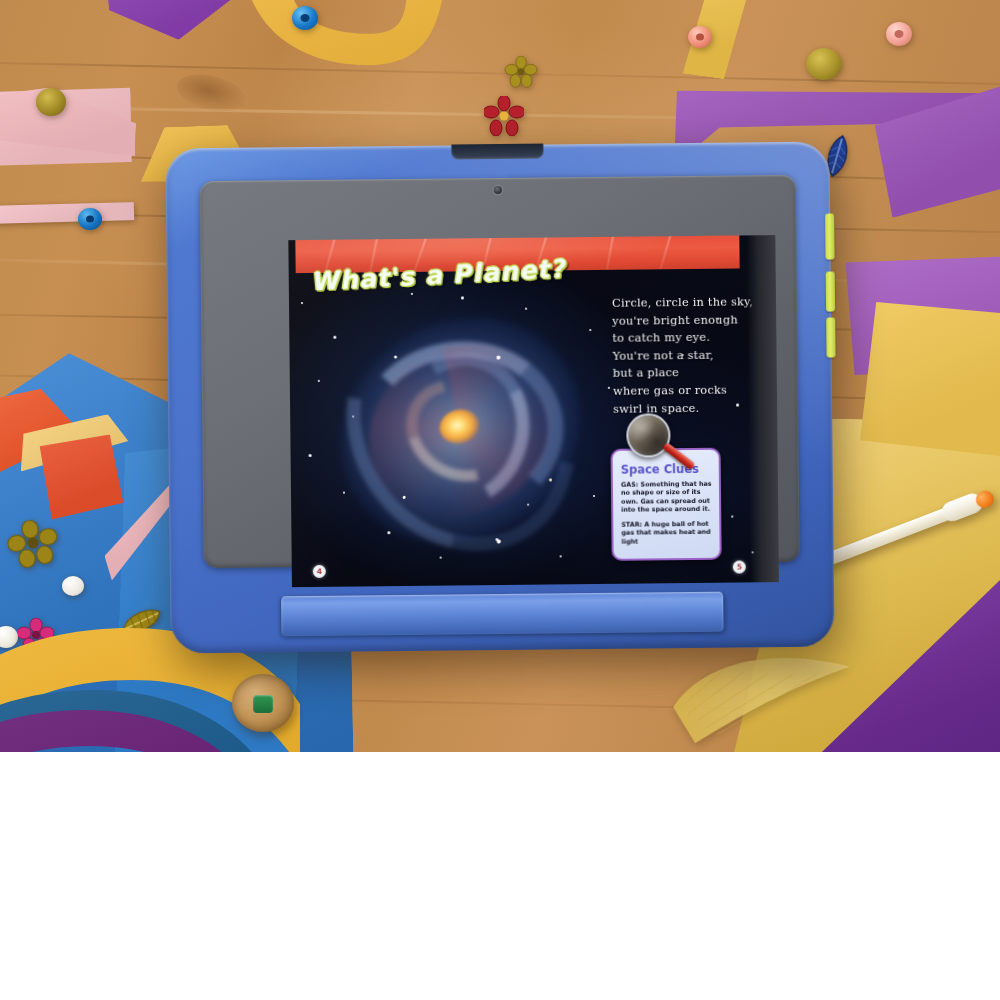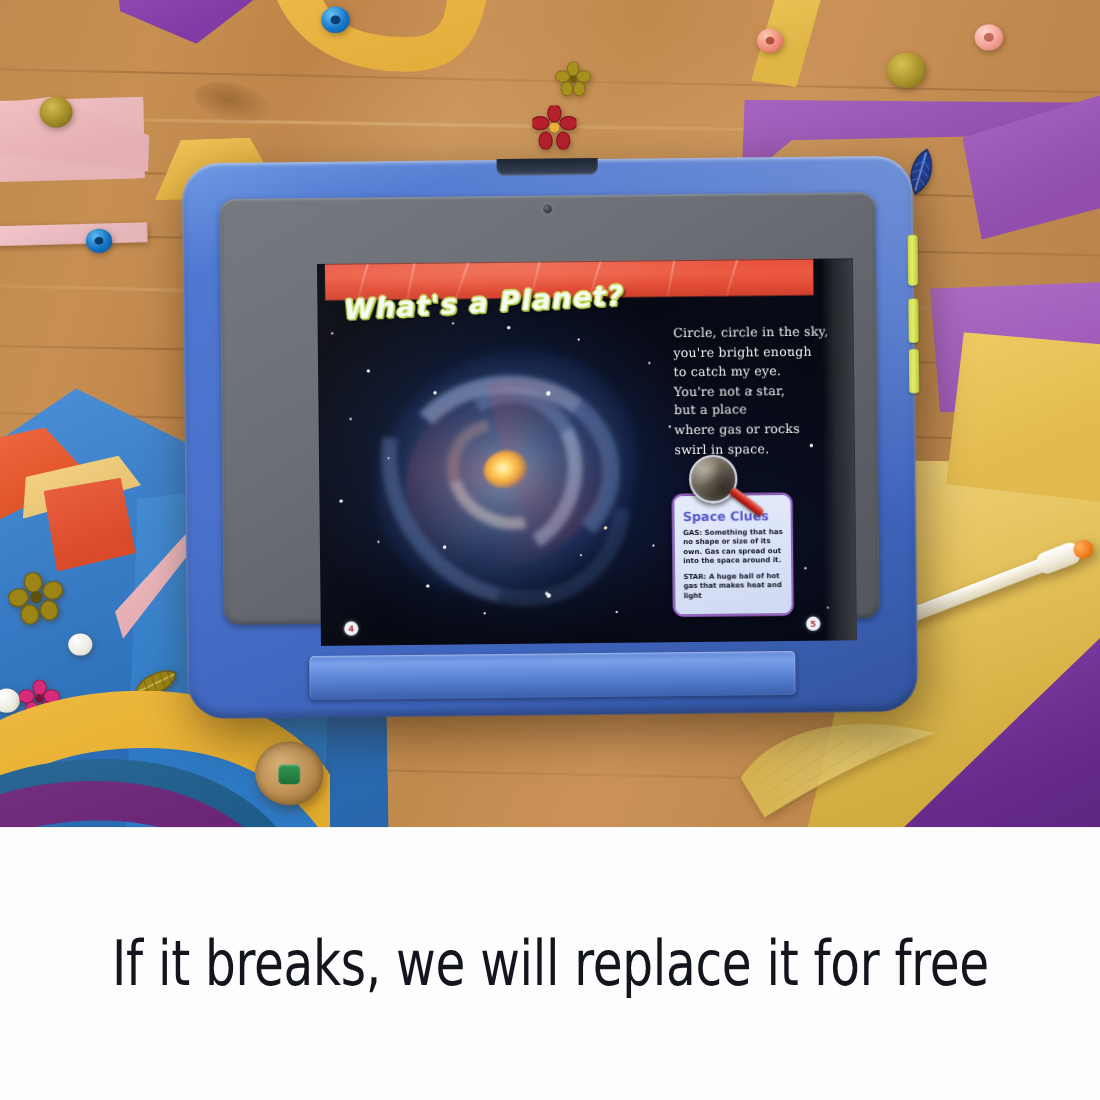--- a/index.html
+++ b/index.html
@@ -586,17 +586,14 @@
             <div class="pagenum" id="pagenum-right">5</div>
           </div>
           <div id="screen-gloss"></div>
         </div>
       </div>
 
       <div id="kickstand"></div>
     </div>
   </div>
 
-  <div id="caption-area">
-    <div id="caption">If it breaks, we will replace it for free</div>
-  </div>
 
 </div>
 
 </body></html>

